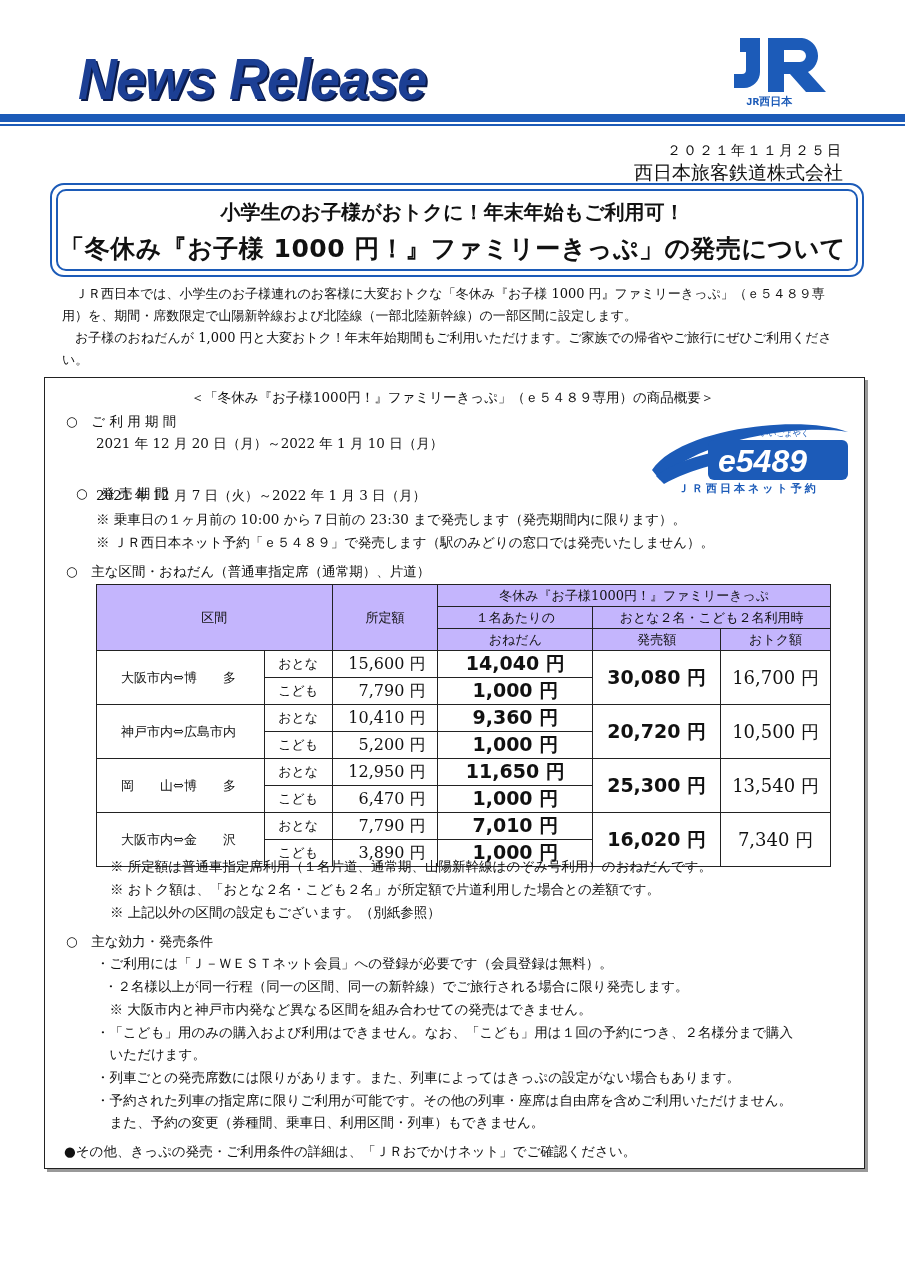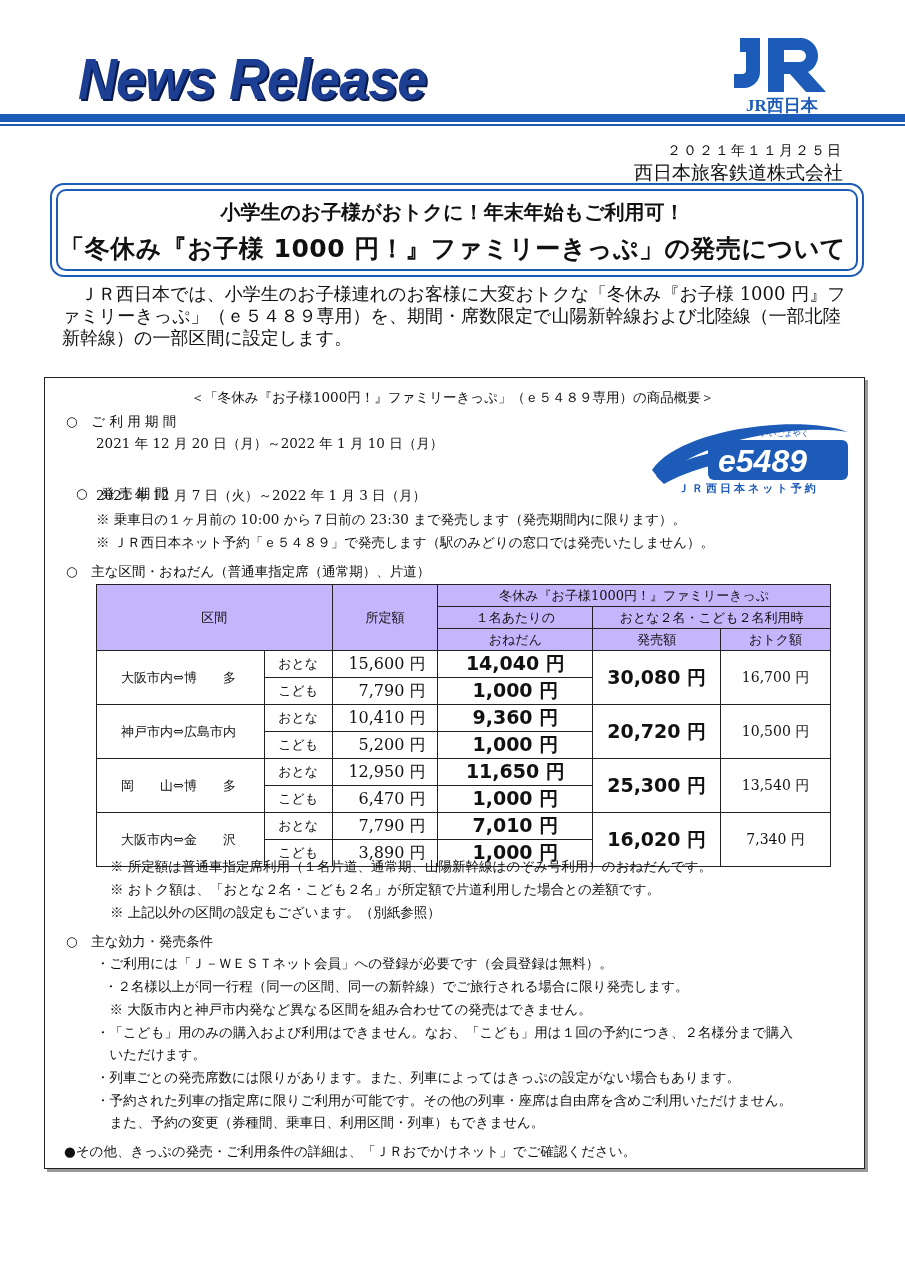--- a/index.html
+++ b/index.html
@@ -4,46 +4,46 @@
 <style>
   * { box-sizing: border-box; margin: 0; padding: 0; }
   html, body { width: 905px; height: 1280px; background: #fff; }
   body { font-family: "DejaVu Serif", "Liberation Serif", serif; color: #111; position: relative; overflow: hidden; }
 
   .hdr-title { position: absolute; left: 78px; top: 48px; font-family: "Liberation Sans", sans-serif; font-weight: bold; font-style: italic; font-size: 54px; color: #1c3f94; letter-spacing: -1px; text-shadow: 2px 2px 0 #0a1a4a; transform: scaleY(1.05); }
   .hdr-bar { position: absolute; left: 0; top: 114px; width: 905px; height: 8px; background: #1c5bb8; }
   .hdr-bar2 { position: absolute; left: 0; top: 124px; width: 905px; height: 2px; background: #1c5bb8; }
 
   .jr-logo { position: absolute; left: 732px; top: 36px; width: 100px; height: 70px; }
-  .jr-sub { position: absolute; left: 746px; top: 94px; font-family: Liberation Serif, serif; font-weight: bold; font-size: 17px; color: #1c5bb8; }
+  .jr-sub { position: absolute; left: 746px; top: 94px; font-family: Liberation Mono, monospace; font-weight: bold; font-size: 11px; color: #1c5bb8; }
 
   .date { position: absolute; right: 62px; top: 140px; font-size: 14px; text-align: right; line-height: 20px; letter-spacing: 2px; }
   .company { position: absolute; right: 62px; top: 160px; font-size: 19px; text-align: right; }
 
   .title-box { position: absolute; left: 50px; top: 183px; width: 814px; height: 94px; border: 2px solid #1c5bb8; border-radius: 14px; }
   .title-box-inner { position: absolute; left: 56px; top: 189px; width: 802px; height: 82px; border: 2px solid #1c5bb8; border-radius: 10px; }
   .title1 { position: absolute; left: 0; width: 905px; top: 199px; text-align: center; font-family: "DejaVu Sans", sans-serif; font-weight: bold; font-size: 20px; }
   .title2 { position: absolute; left: 0; width: 905px; top: 232px; text-align: center; font-family: "DejaVu Sans", sans-serif; font-weight: bold; font-size: 25px; letter-spacing: 0.5px; }
 
-  .intro { position: absolute; left: 62px; top: 283px; width: 785px; font-size: 18px; line-height: 22px; }
+  .intro { position: absolute; left: 62px; top: 283px; width: 785px; font-size: 13px; line-height: 22px; }
   .intro p { text-indent: 1em; }
 
   .main-box { position: absolute; left: 44px; top: 377px; width: 821px; height: 792px; border: 1px solid #222; box-shadow: 3px 3px 0 #999; }
   .sec { position: absolute; font-size: 13.5px; line-height: 22px; white-space: nowrap; }
   .overview { left: 0; width: 905px; top: 386px; text-align: center; }
 
   .e5489 { position: absolute; left: 650px; top: 418px; width: 200px; height: 80px; }
   .e5489-sub { position: absolute; left: 678px; top: 481px; font-family: "Liberation Sans", sans-serif; font-size: 11px; color: #1c5bb8; font-weight: bold; letter-spacing: 3px; }
 
   table.fares { position: absolute; left: 96px; top: 584px; width: 735px; border-collapse: collapse; font-size: 13px; }
   table.fares td, table.fares th { border: 1px solid #222; text-align: center; font-weight: normal; padding: 0 4px; }
   table.fares .hd { background: #c4b5fd; }
   table.fares .big { font-size: 19px; font-weight: bold; font-family: "DejaVu Sans", sans-serif; }
   table.fares .total { font-size: 19px; font-weight: bold; font-family: "DejaVu Sans", sans-serif; }
-  table.fares .small { font-size: 14px; }
+  table.fares .small { font-size: 18px; }
   table.fares .route { text-align: left; padding-left: 24px; }
   table.fares .num { text-align: right; padding-right: 12px; font-size: 16px; }
 </style>
 </head>
 <body>
 
 <div class="hdr-title">News Release</div>
 <div class="hdr-bar"></div>
 <div class="hdr-bar2"></div>
 
@@ -56,20 +56,21 @@
 <div class="date">２０２１年１１月２５日</div>
 <div class="company">西日本旅客鉄道株式会社</div>
 
 <div class="title-box"></div>
 <div class="title-box-inner"></div>
 <div class="title1">小学生のお子様がおトクに！年末年始もご利用可！</div>
 <div class="title2">「冬休み『お子様 1000 円！』ファミリーきっぷ」の発売について</div>
 
 <div class="intro">
   <p>ＪＲ西日本では、小学生のお子様連れのお客様に大変おトクな「冬休み『お子様 1000 円』ファミリーきっぷ」（ｅ５４８９専用）を、期間・席数限定で山陽新幹線および北陸線（一部北陸新幹線）の一部区間に設定します。</p>
+  <p>お子様のおねだんが 1,000 円と大変おトク！年末年始期間もご利用いただけます。ご家族での帰省やご旅行にぜひご利用ください。</p>
 </div>
 
 <div class="main-box"></div>
 <div class="sec overview">＜「冬休み『お子様1000円！』ファミリーきっぷ」（ｅ５４８９専用）の商品概要＞</div>
 
 <div class="sec" style="left:66px; top:410px;">○　ご 利 用 期 間</div>
 <div class="sec" style="left:96px; top:432px;">2021 年 12 月 20 日（月）～2022 年 1 月 10 日（月）</div>
 <div class="sec" style="left:76px; top:462px;margin-top:20px;">○　発 売 期 間</div>
 <div class="sec" style="left:96px; top:484px;">2021 年 12 月 7 日（火）～2022 年 1 月 3 日（月）</div>
 <div class="sec" style="left:96px; top:508px;">※ 乗車日の１ヶ月前の 10:00 から７日前の 23:30 まで発売します（発売期間内に限ります）。</div>

